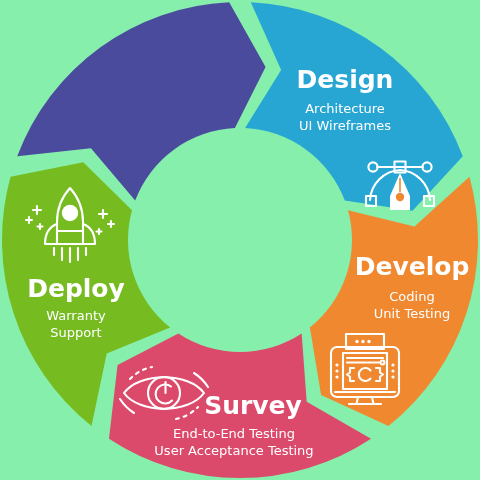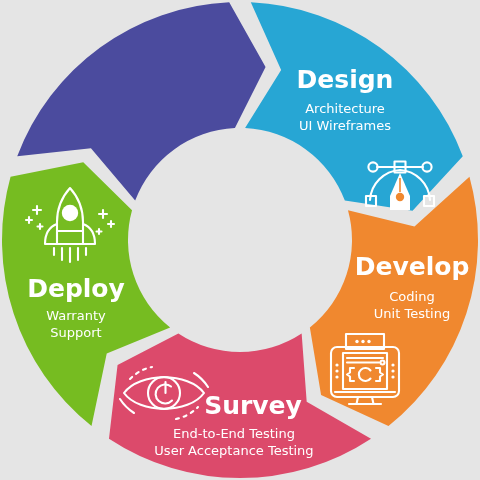--- a/index.html
+++ b/index.html
@@ -11,21 +11,21 @@
   body {
     width: 480px;
     height: 480px;
     overflow: hidden;
     font-family: "DejaVu Sans", sans-serif;
   }
   #diagram-root {
     position: relative;
     width: 480px;
     height: 480px;
-    background: #e5e5e5;
+    background: #86efac;
   }
   #cycle-svg {
     position: absolute;
     left: 0;
     top: 0;
     width: 480px;
     height: 480px;
     display: block;
   }
   .seg-title {

